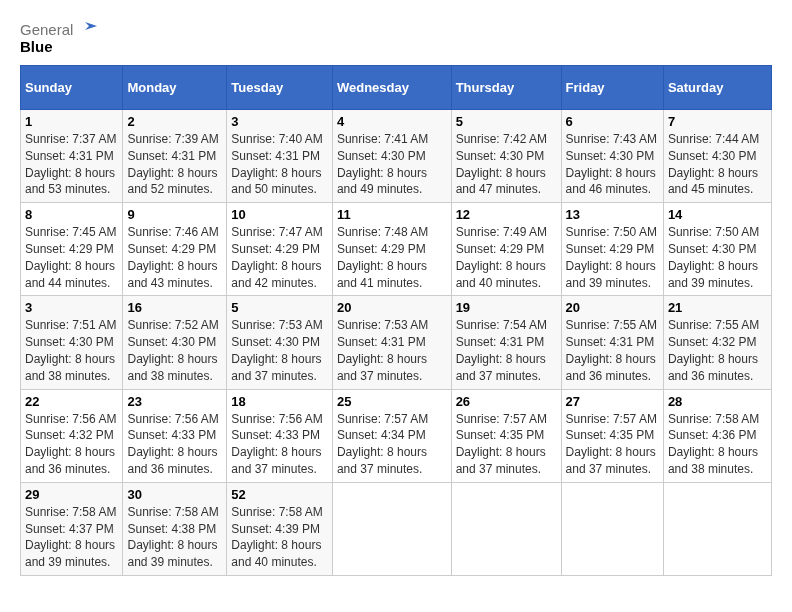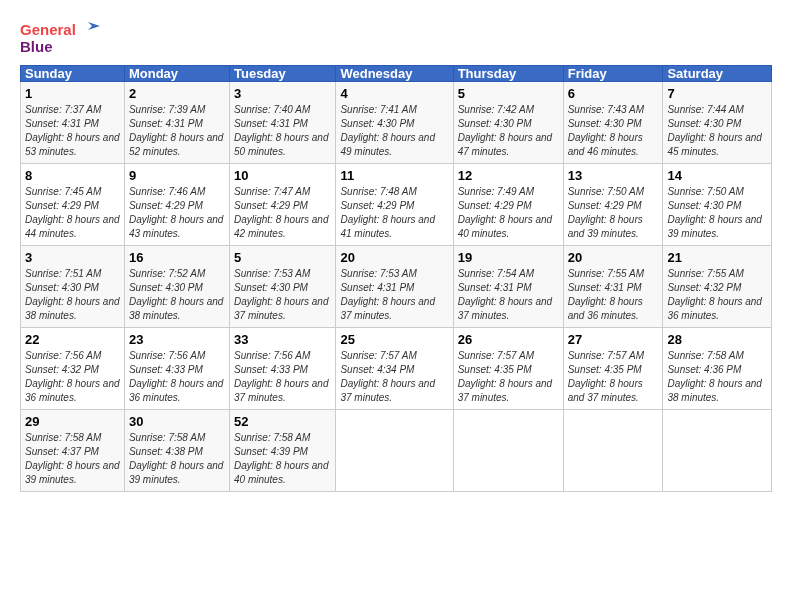--- a/index.html
+++ b/index.html
@@ -34,21 +34,21 @@
       color: #555;
     }
     table {
       width: 100%;
       border-collapse: collapse;
       font-size: 11px;
     }
     thead tr th {
       background-color: #3a6bc4;
       color: #fff;
-      padding: 0 4px;
+      padding: 14px 4px;
       text-align: left;
       font-size: 13px;
       font-weight: bold;
       border: 1px solid #2a5bb4;
     }
     tbody tr td {
       border: 1px solid #ccc;
       padding: 4px;
       vertical-align: top;
       background: #fff;
@@ -61,40 +61,39 @@
       background-color: #fff;
     }
     .day-num {
       font-weight: bold;
       font-size: 13px;
       margin-bottom: 2px;
     }
     .day-info {
       color: #333;
       line-height: 1.4;
-      font-size: 10px;
-      font-style: italic;
+      font-size: 12px;
     }
     .empty-cell {
       background: #fff !important;
     }
   </style>
 </head>
 <body>
 
 <div class="header">
   <div class="logo">
   <div style="display:flex;flex-direction:column;align-items:flex-start;">
     <div style="display:flex;align-items:center;gap:2px;">
-      <span style="font-size:15px;font-weight:bold;color:#ef4444;">General</span>
+      <span style="font-size:15px;font-weight:normal;color:#737373;">General</span>
       <svg width="22" height="18" viewBox="0 0 22 18">
         <polygon points="10,2 22,6 10,10 14,6" fill="#3a6bc4"></polygon>
       </svg>
     </div>
-    <span style="font-size:15px;font-weight:bold;color:#701a75;">Blue</span>
+    <span style="font-size:15px;font-weight:bold;color:#000000;">Blue</span>
   </div>
 </div>
   <div class="title-block">
     <div class="main-title"></div>
     <div class="subtitle"></div>
   </div>
 </div>
 
 <table>
   <thead id="calendar-head">
@@ -294,21 +293,21 @@
       </td>
         <td>
         <div class="day-num">23</div>
         <div class="day-info">
           Sunrise: 7:56 AM<br>
           Sunset: 4:33 PM<br>
           Daylight: 8 hours and 36 minutes.
         </div>
       </td>
         <td>
-        <div class="day-num">33</div>
+        <div class="day-num">18</div>
         <div class="day-info">
           Sunrise: 7:56 AM<br>
           Sunset: 4:33 PM<br>
           Daylight: 8 hours and 37 minutes.
         </div>
       </td>
         <td>
         <div class="day-num">25</div>
         <div class="day-info">
           Sunrise: 7:57 AM<br>

